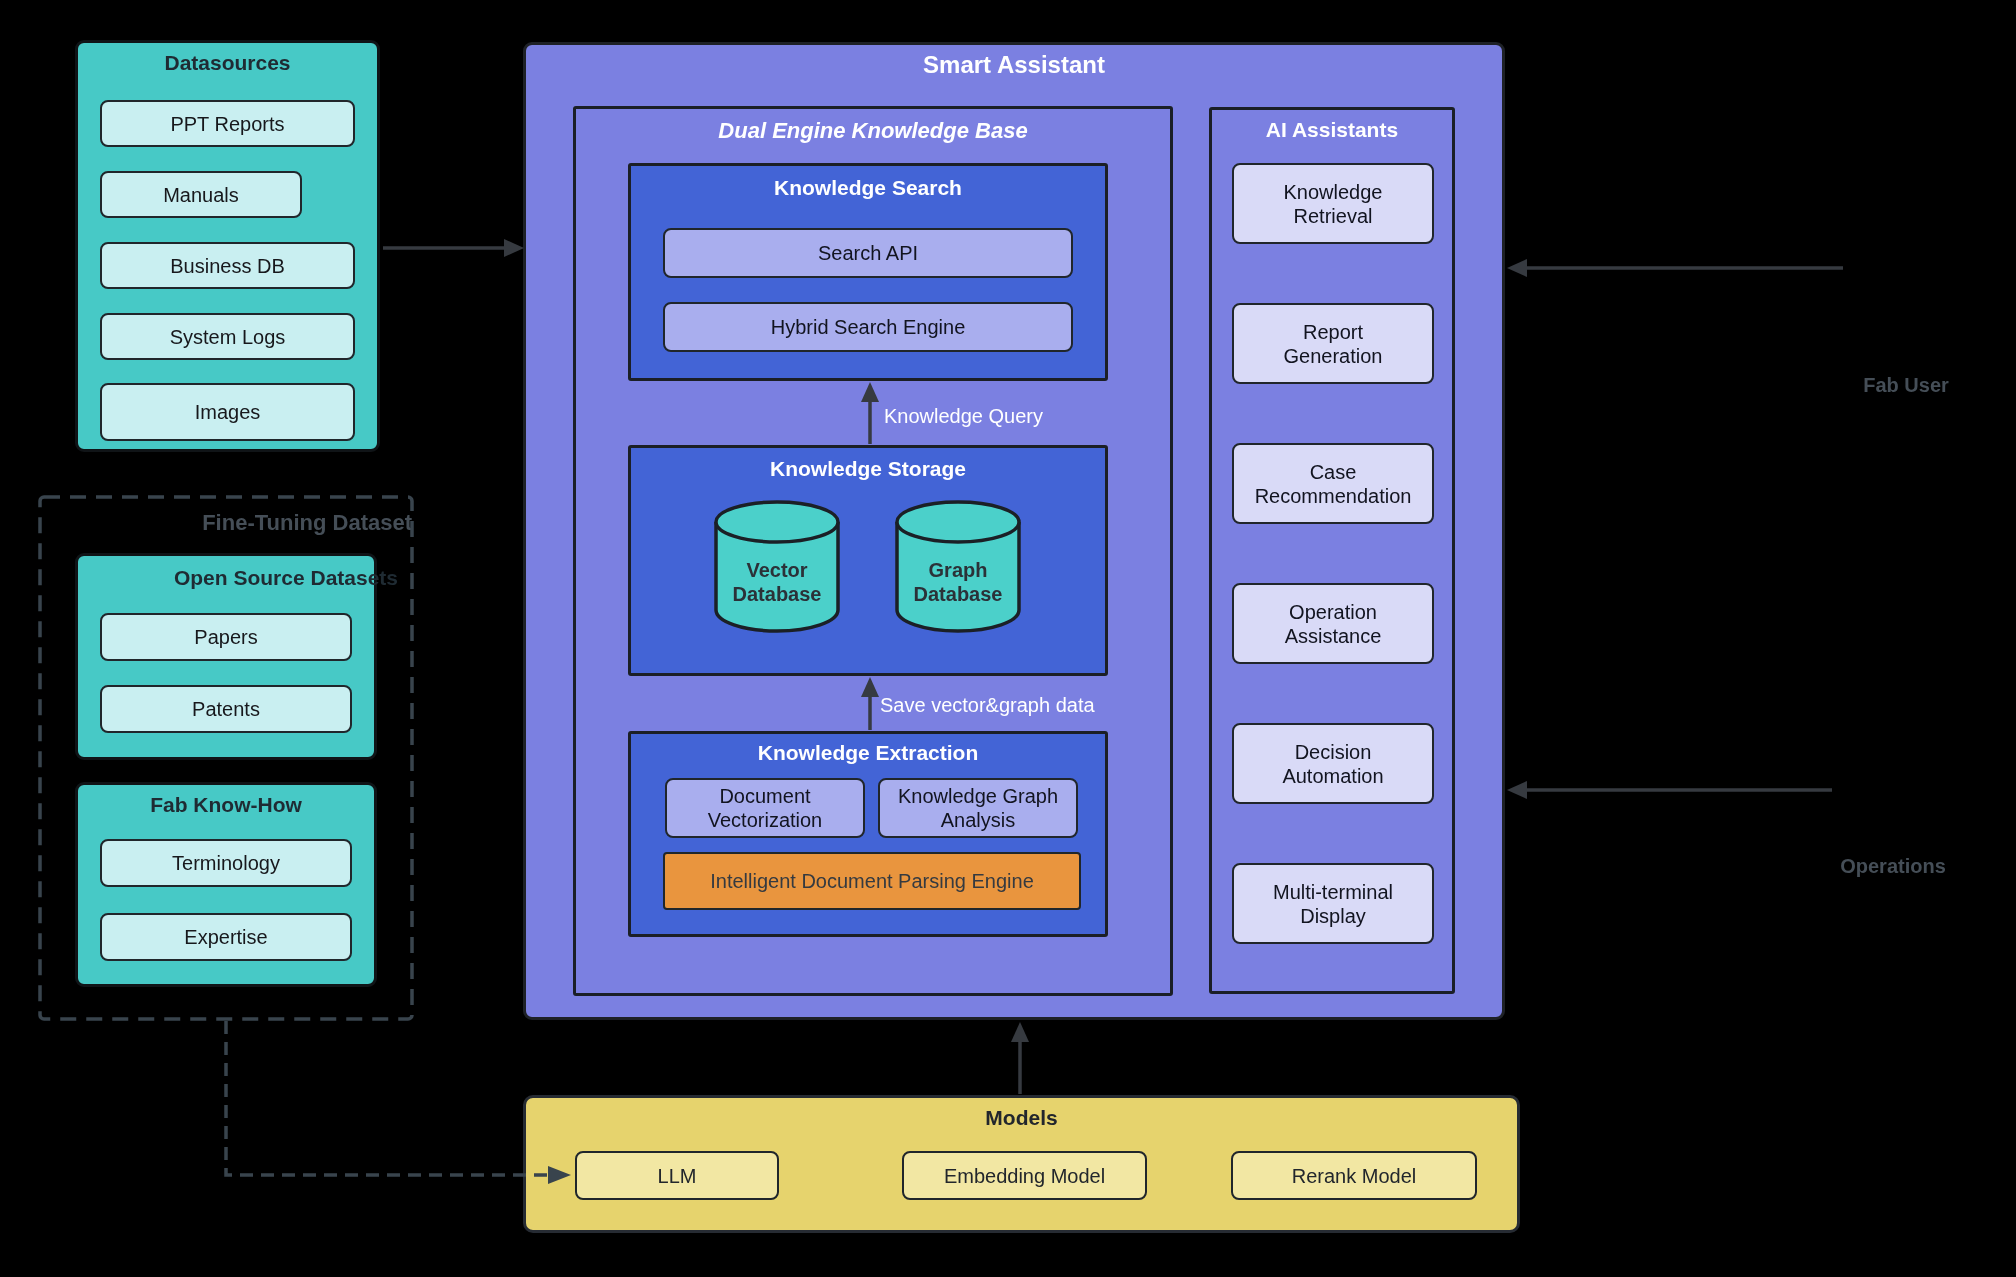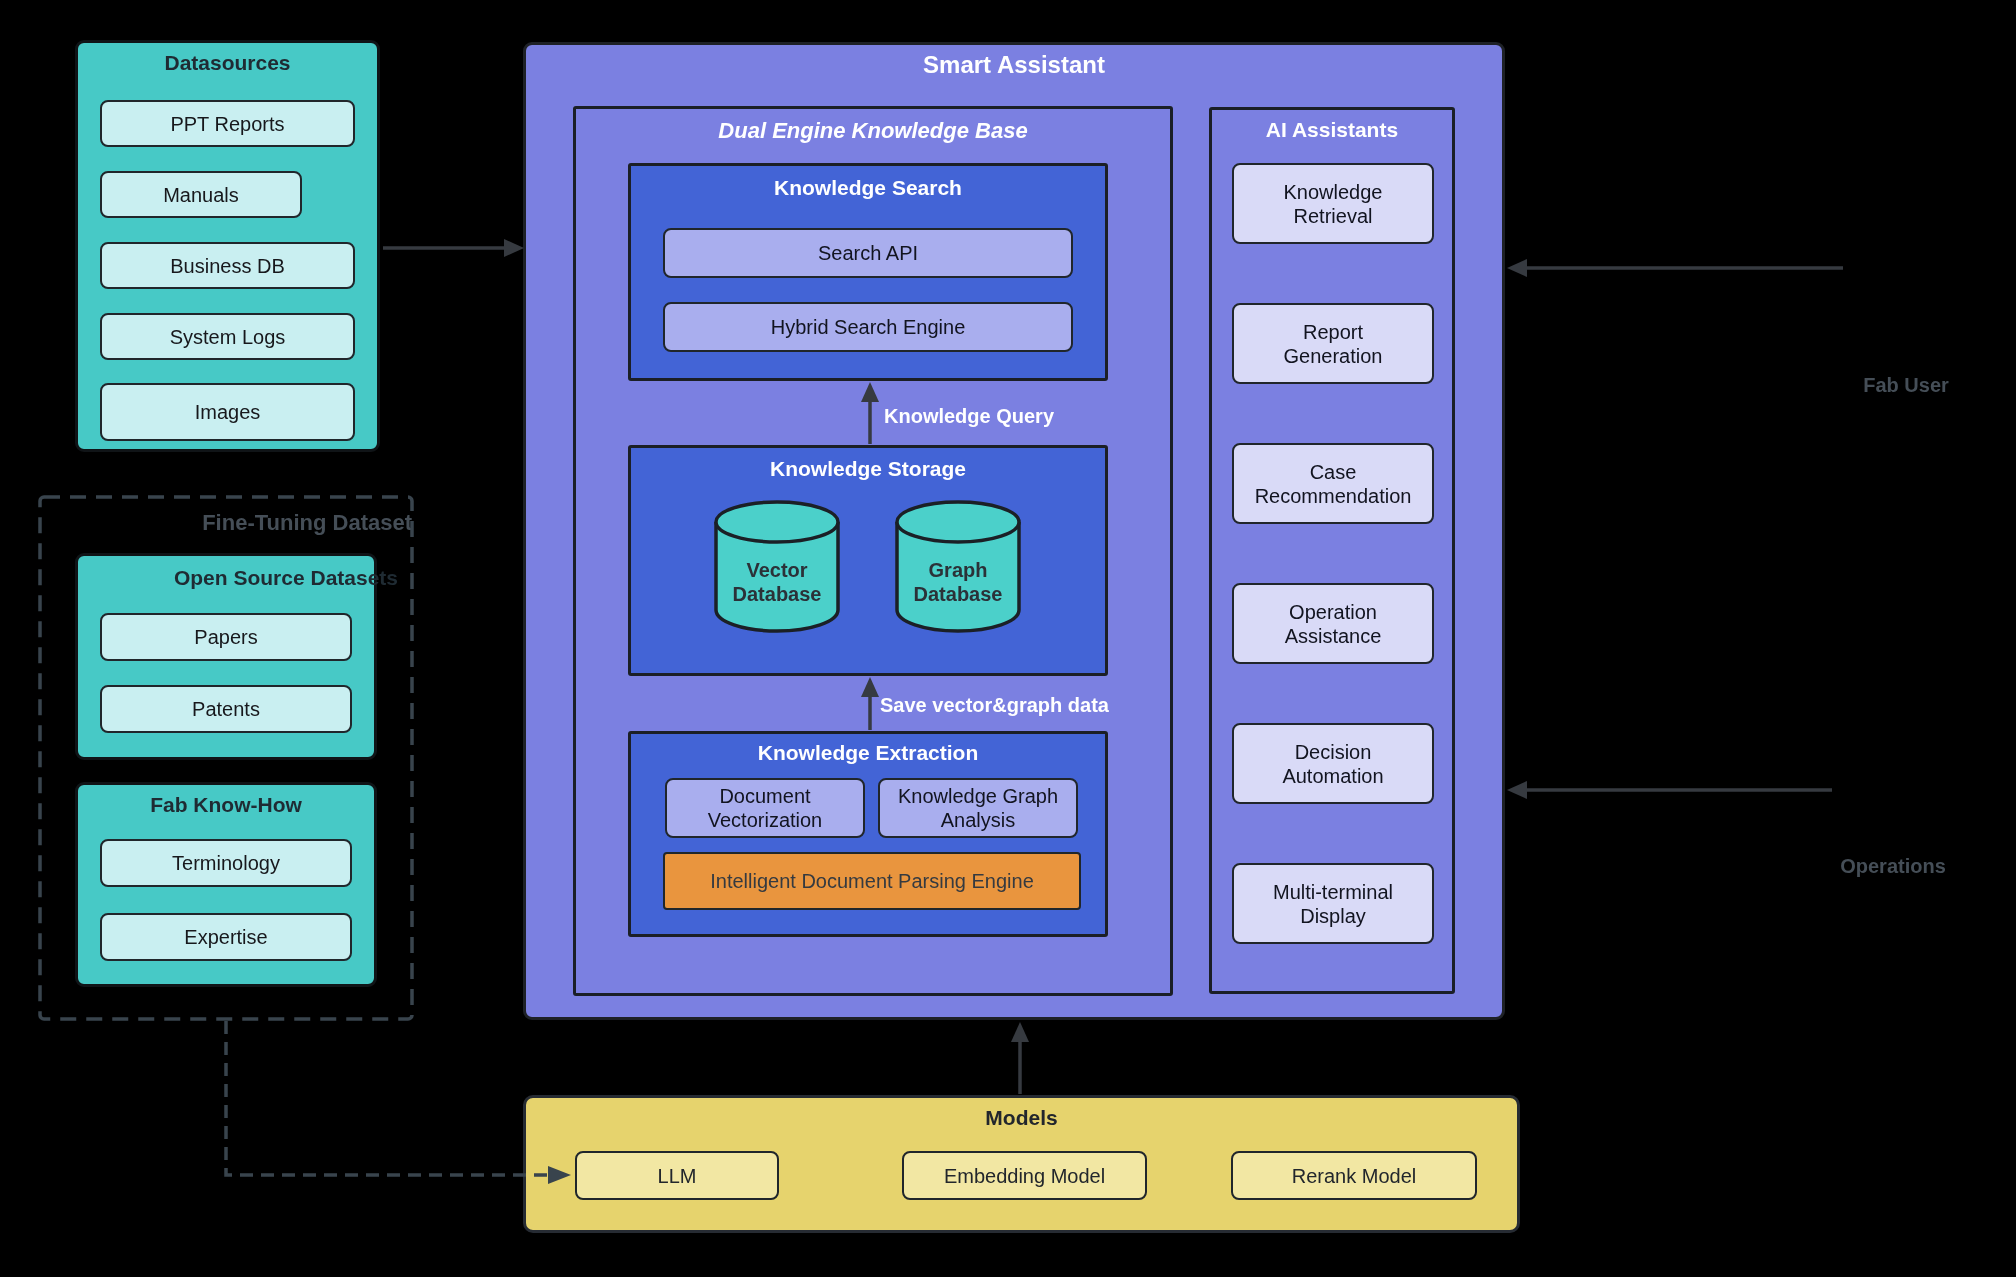--- a/index.html
+++ b/index.html
@@ -31,21 +31,21 @@
   .item.orange{background:var(--orange);border-radius:4px;color:#353a40;}
   .item.yellow-item{background:var(--yellow-item);border-radius:8px;color:#22262c;}
   .title{
     text-align:center;font-weight:bold;pointer-events:none;
   }
   .title.on-teal{color:#1f2b33;font-size:21px;}
   .title.on-purple{color:var(--white);font-size:21px;}
   .title.on-blue{color:var(--white);font-size:21px;}
   .title.on-yellow{color:#22262c;font-size:21px;}
   .title.dim{color:var(--dim);font-size:22px;text-align:right;}
-  .flow-label{color:var(--white);font-size:20px;font-weight:700;white-space:nowrap;}
+  .flow-label{color:var(--white);font-size:20px;font-weight:400;white-space:nowrap;}
   .cyl-label{
     display:flex;align-items:center;justify-content:center;text-align:center;
     font-weight:bold;font-size:20px;line-height:1.2;color:#2b3138;padding-top:30px;
   }
   svg.overlay{position:absolute;left:0;top:0;z-index:50;pointer-events:none;}
   .ext-label{color:var(--dim);font-size:20px;font-weight:bold;text-align:center;}
 </style>
 </head>
 <body>
 

